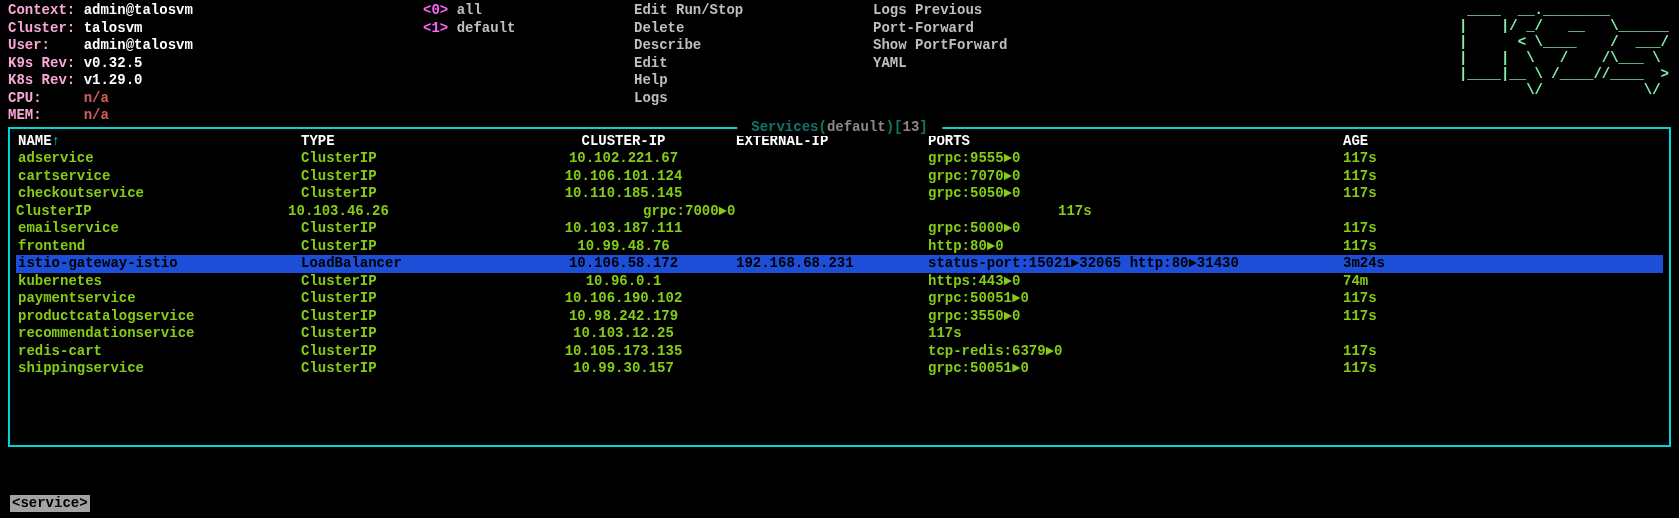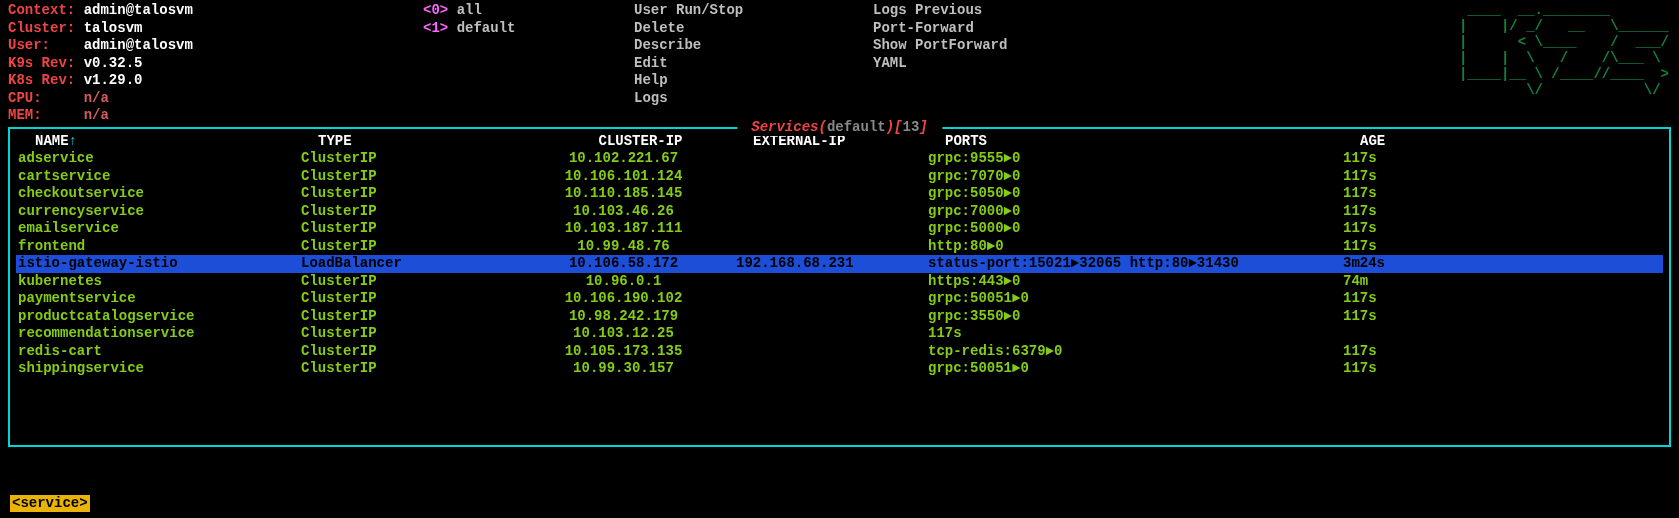--- a/index.html
+++ b/index.html
@@ -11,78 +11,78 @@
       line-height: 1.25;
       width: 1679px;
       height: 518px;
       overflow: hidden;
       font-weight: bold;
     }
     .container { padding: 2px 8px; position: relative; }
     .header { display: flex; }
     .header-left { width: 415px; }
     .info-row { white-space: pre; }
-    .label-orange { color: #ef4444; }
+    .label-orange { color: #f9a8d4; }
     .val-white { color: #fff; }
     .val-na { color: #d65c5c; }
     .header-keys { flex: 1; display: flex; }
     .keycol { margin-right: 8px; }
     .keycol.k1 { width: 125px; }
     .keycol.k2 { width: 70px; }
     .keycol.k3 { width: 140px; }
     .keycol.k4 { width: 83px; }
     .keycol.k5 { width: 200px; }
     .key-magenta { color: #ff66ff; }
     .key-blue { color: #4fa8ff; }
     .key-desc { color: #bfbfbf; }
     .ascii-logo {
       position: absolute;
       right: 10px;
       top: 2px;
-      color: #15803d;
+      color: #86efac;
       white-space: pre;
       font-size: 14px;
       line-height: 1.15;
     }
     .panel {
       border: 2px solid #00d4d4;
       margin-top: 2px;
       position: relative;
       height: 320px;
     }
     .panel-title {
       position: absolute;
       top: -10px;
       left: 50%;
       transform: translateX(-50%);
       background: #000;
       padding: 0 6px;
       white-space: pre;
     }
-    .t-cyan { color: #ef4444; font-style: italic; }
+    .t-cyan { color: #0f766e; }
     .t-grey { color: #888; }
     .table {
       padding: 4px 6px 0 6px;
     }
     .row { display: flex; white-space: pre; }
-    .row.header-row { color: #fff; margin-left: 17px; }
+    .row.header-row { color: #fff; }
     .row.data-row { color: #84cc16; }
     .row.selected { background: #1d4ed8; color: #000; }
     .c-name { width: 285px; padding-left: 2px;}
     .c-type { width: 210px; }
     .c-cip { width: 225px; text-align: center; }
     .c-eip { width: 192px; }
     .c-ports { width: 415px; }
     .c-age { flex: 1; }
     .sort-arrow { color: #00d4d4; }
     .breadcrumb {
       position: absolute;
       left: 10px;
       bottom: 6px;
-      background: #eab308;
+      background: #a3a3a3;
       color: #000;
       padding: 0 2px;
     }
   </style>
 </head>
 <body>
 
 <div class="container">
   <div class="ascii-logo"> ____  __.________       
 |    |/ _/   __   \______
@@ -109,21 +109,21 @@
         </div>
       <div class="keycol k2" id="keycol2a">
           <div class="info-row"><span class="key-blue"><b></b></span></div>
           <div class="info-row"><span class="key-blue"><ctrl-d></ctrl-d></span></div>
           <div class="info-row"><span class="key-blue"><d></d></span></div>
           <div class="info-row"><span class="key-blue"><e></e></span></div>
           <div class="info-row"><span class="key-blue"></span></div>
           <div class="info-row"><span class="key-blue"><l></l></span></div>
         </div>
       <div class="keycol k3" id="keycol2b">
-          <div class="info-row key-desc">User Run/Stop</div>
+          <div class="info-row key-desc">Edit Run/Stop</div>
           <div class="info-row key-desc">Delete</div>
           <div class="info-row key-desc">Describe</div>
           <div class="info-row key-desc">Edit</div>
           <div class="info-row key-desc">Help</div>
           <div class="info-row key-desc">Logs</div>
         </div>
       <div class="keycol k4" id="keycol3a">
           <div class="info-row"><span class="key-blue"><p></p></span></div>
           <div class="info-row"><span class="key-blue"><shift-f></shift-f></span></div>
           <div class="info-row"><span class="key-blue"><f></f></span></div>
@@ -146,21 +146,21 @@
         <span class="c-type">TYPE</span>
         <span class="c-cip">CLUSTER-IP</span>
         <span class="c-eip">EXTERNAL-IP</span>
         <span class="c-ports">PORTS</span>
         <span class="c-age">AGE</span>
       </div>
       <div id="rows">
           <div class="row data-row"><span class="c-name">adservice</span><span class="c-type">ClusterIP</span><span class="c-cip">10.102.221.67</span><span class="c-eip"></span><span class="c-ports">grpc:9555►0</span><span class="c-age">117s</span></div>
           <div class="row data-row"><span class="c-name">cartservice</span><span class="c-type">ClusterIP</span><span class="c-cip">10.106.101.124</span><span class="c-eip"></span><span class="c-ports">grpc:7070►0</span><span class="c-age">117s</span></div>
           <div class="row data-row"><span class="c-name">checkoutservice</span><span class="c-type">ClusterIP</span><span class="c-cip">10.110.185.145</span><span class="c-eip"></span><span class="c-ports">grpc:5050►0</span><span class="c-age">117s</span></div>
-          <div class="row data-row"><span class="c-name">currencyservice</span><span class="c-type">ClusterIP</span><span class="c-cip">10.103.46.26</span><span class="c-eip"></span><span class="c-ports">grpc:7000►0</span><span class="c-age">117s</span></div>
+          <div class="row data-row"><span class="c-type">ClusterIP</span><span class="c-cip">10.103.46.26</span><span class="c-eip"></span><span class="c-ports">grpc:7000►0</span><span class="c-age">117s</span></div>
           <div class="row data-row"><span class="c-name">emailservice</span><span class="c-type">ClusterIP</span><span class="c-cip">10.103.187.111</span><span class="c-eip"></span><span class="c-ports">grpc:5000►0</span><span class="c-age">117s</span></div>
           <div class="row data-row"><span class="c-name">frontend</span><span class="c-type">ClusterIP</span><span class="c-cip">10.99.48.76</span><span class="c-eip"></span><span class="c-ports">http:80►0</span><span class="c-age">117s</span></div>
           <div class="row selected"><span class="c-name">istio-gateway-istio</span><span class="c-type">LoadBalancer</span><span class="c-cip">10.106.58.172</span><span class="c-eip">192.168.68.231</span><span class="c-ports">status-port:15021►32065 http:80►31430</span><span class="c-age">3m24s</span></div>
           <div class="row data-row"><span class="c-name">kubernetes</span><span class="c-type">ClusterIP</span><span class="c-cip">10.96.0.1</span><span class="c-eip"></span><span class="c-ports">https:443►0</span><span class="c-age">74m</span></div>
           <div class="row data-row"><span class="c-name">paymentservice</span><span class="c-type">ClusterIP</span><span class="c-cip">10.106.190.102</span><span class="c-eip"></span><span class="c-ports">grpc:50051►0</span><span class="c-age">117s</span></div>
           <div class="row data-row"><span class="c-name">productcatalogservice</span><span class="c-type">ClusterIP</span><span class="c-cip">10.98.242.179</span><span class="c-eip"></span><span class="c-ports">grpc:3550►0</span><span class="c-age">117s</span></div>
           <div class="row data-row"><span class="c-name">recommendationservice</span><span class="c-type">ClusterIP</span><span class="c-cip">10.103.12.25</span><span class="c-eip"></span><span class="c-age">117s</span></div>
           <div class="row data-row"><span class="c-name">redis-cart</span><span class="c-type">ClusterIP</span><span class="c-cip">10.105.173.135</span><span class="c-eip"></span><span class="c-ports">tcp-redis:6379►0</span><span class="c-age">117s</span></div>
           <div class="row data-row"><span class="c-name">shippingservice</span><span class="c-type">ClusterIP</span><span class="c-cip">10.99.30.157</span><span class="c-eip"></span><span class="c-ports">grpc:50051►0</span><span class="c-age">117s</span></div>
         </div>

